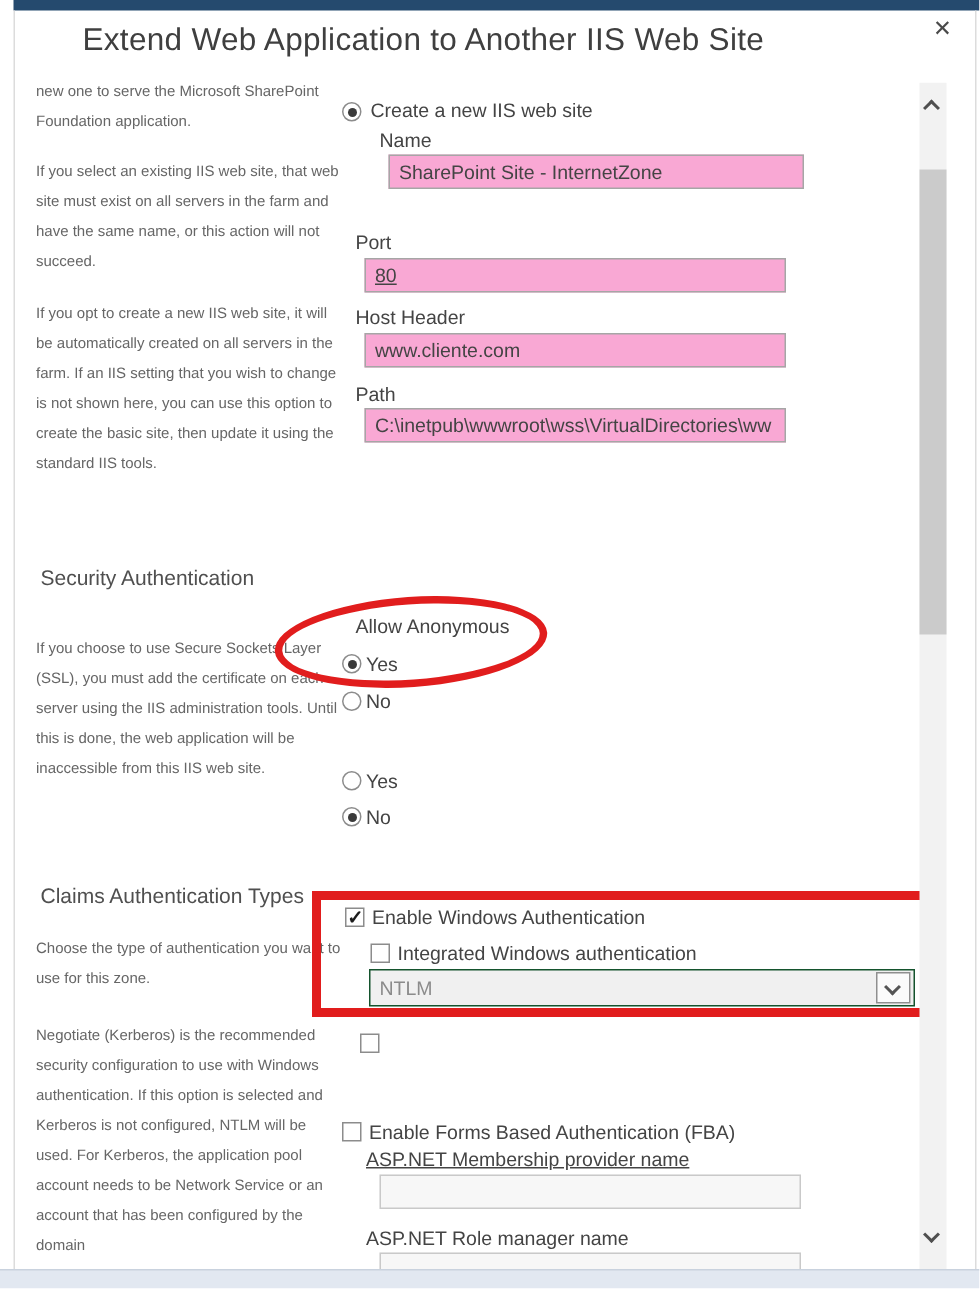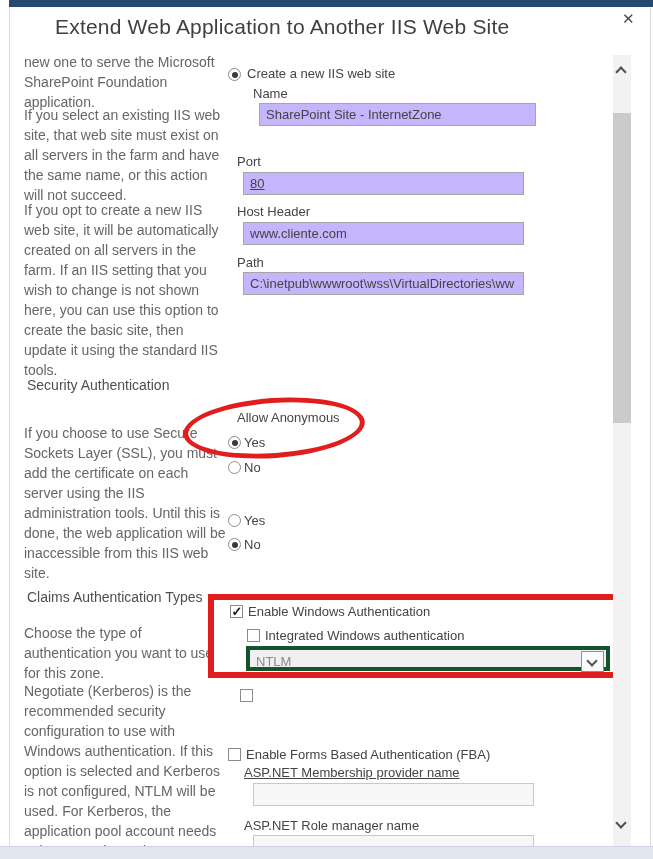--- a/index.html
+++ b/index.html
@@ -11,33 +11,33 @@
   .edge-left  { position:absolute; left:9px; top:7px; width:1px; height:839px; background:#dcdcdc; }
   .edge-right { position:absolute; left:650px; top:7px; width:1px; height:839px; background:#dcdcdc; }
   .bottom-strip { position:absolute; left:0; top:846px; width:653px; height:13px; background:#e2e8f1; border-top:1px solid #c9d2de; }
 
   .dlg-title { position:absolute; left:55px; top:15px; font-size:21px; color:#3f3f3f; letter-spacing:0.2px; white-space:nowrap; }
   .dlg-close { position:absolute; left:622px; top:10px; font-size:15px; color:#4a4a4a; cursor:pointer; }
 
   
   .content { position:absolute; left:10px; top:55px; width:640px; height:791px; overflow:hidden; background:#fff; }
 
-  .para { position:absolute; left:14px; width:204px; font-size:14px; line-height:20px; color:#666; }
+  .para { position:absolute; left:14px; width:204px; font-size:10px; line-height:20px; color:#666; }
   .sec-head { position:absolute; left:17px; font-size:14px; color:#4f4f4f; white-space:nowrap; }
 
   .ctl-label { position:absolute; font-size:13px; color:#444; white-space:nowrap; }
-  .txt { position:absolute; height:23px; border:1px solid #a6a6a6; background:#c4b5fd; font-family:"Liberation Sans",sans-serif; font-size:13px; color:#444; padding:0 6px; white-space:nowrap; overflow:hidden; }
+  .txt { position:absolute; height:23px; border:1px solid #a6a6a6; background:#f9a8d4; font-family:"Liberation Sans",sans-serif; font-size:13px; color:#444; padding:0 6px; white-space:nowrap; overflow:hidden; }
   .txt.dim { background:#f7f7f7; border-color:#c9c9c9; }
 
   .radio { position:absolute; width:13px; height:13px; border:1px solid #8c8c8c; border-radius:50%; background:#fff; }
   .radio.checked::after { content:""; position:absolute; left:2.5px; top:2.5px; width:6px; height:6px; border-radius:50%; background:#3a3a3a; }
   .checkbox { position:absolute; width:13px; height:13px; border:1px solid #8c8c8c; background:#fff; }
   .checkbox.checked::after { content:"\2713"; position:absolute; left:0.5px; top:-2px; font-size:13px; font-weight:bold; color:#1c1c1c; }
 
-  .select { position:absolute; height:25px; background:#f0f0f0; border:4px solid #14532d; font-size:13px; color:#8b8b8b; line-height:23px; padding-left:6px; }
+  .select { position:absolute; height:25px; background:#f0f0f0; border:1px solid #14532d; font-size:13px; color:#8b8b8b; line-height:23px; padding-left:6px; }
   .sel-arrow { position:absolute; right:2px; top:1px; width:23px; height:21px; background:#fbfbfb; border:1px solid #8f8f8f; }
   .sel-arrow .chev { position:absolute; left:6px; top:5px; }
 
   .chev { width:8px; height:8px; border-left:2px solid #555; border-bottom:2px solid #555; display:inline-block; }
   .chev.down { transform:rotate(-45deg); }
   .chev.up { transform:rotate(135deg); }
 
   
   .vscroll { position:absolute; left:603px; top:0; width:18px; height:791px; background:#f2f2f2; }
   .vscroll .thumb { position:absolute; left:0; top:58px; width:18px; height:310px; background:#cbcbcb; }

